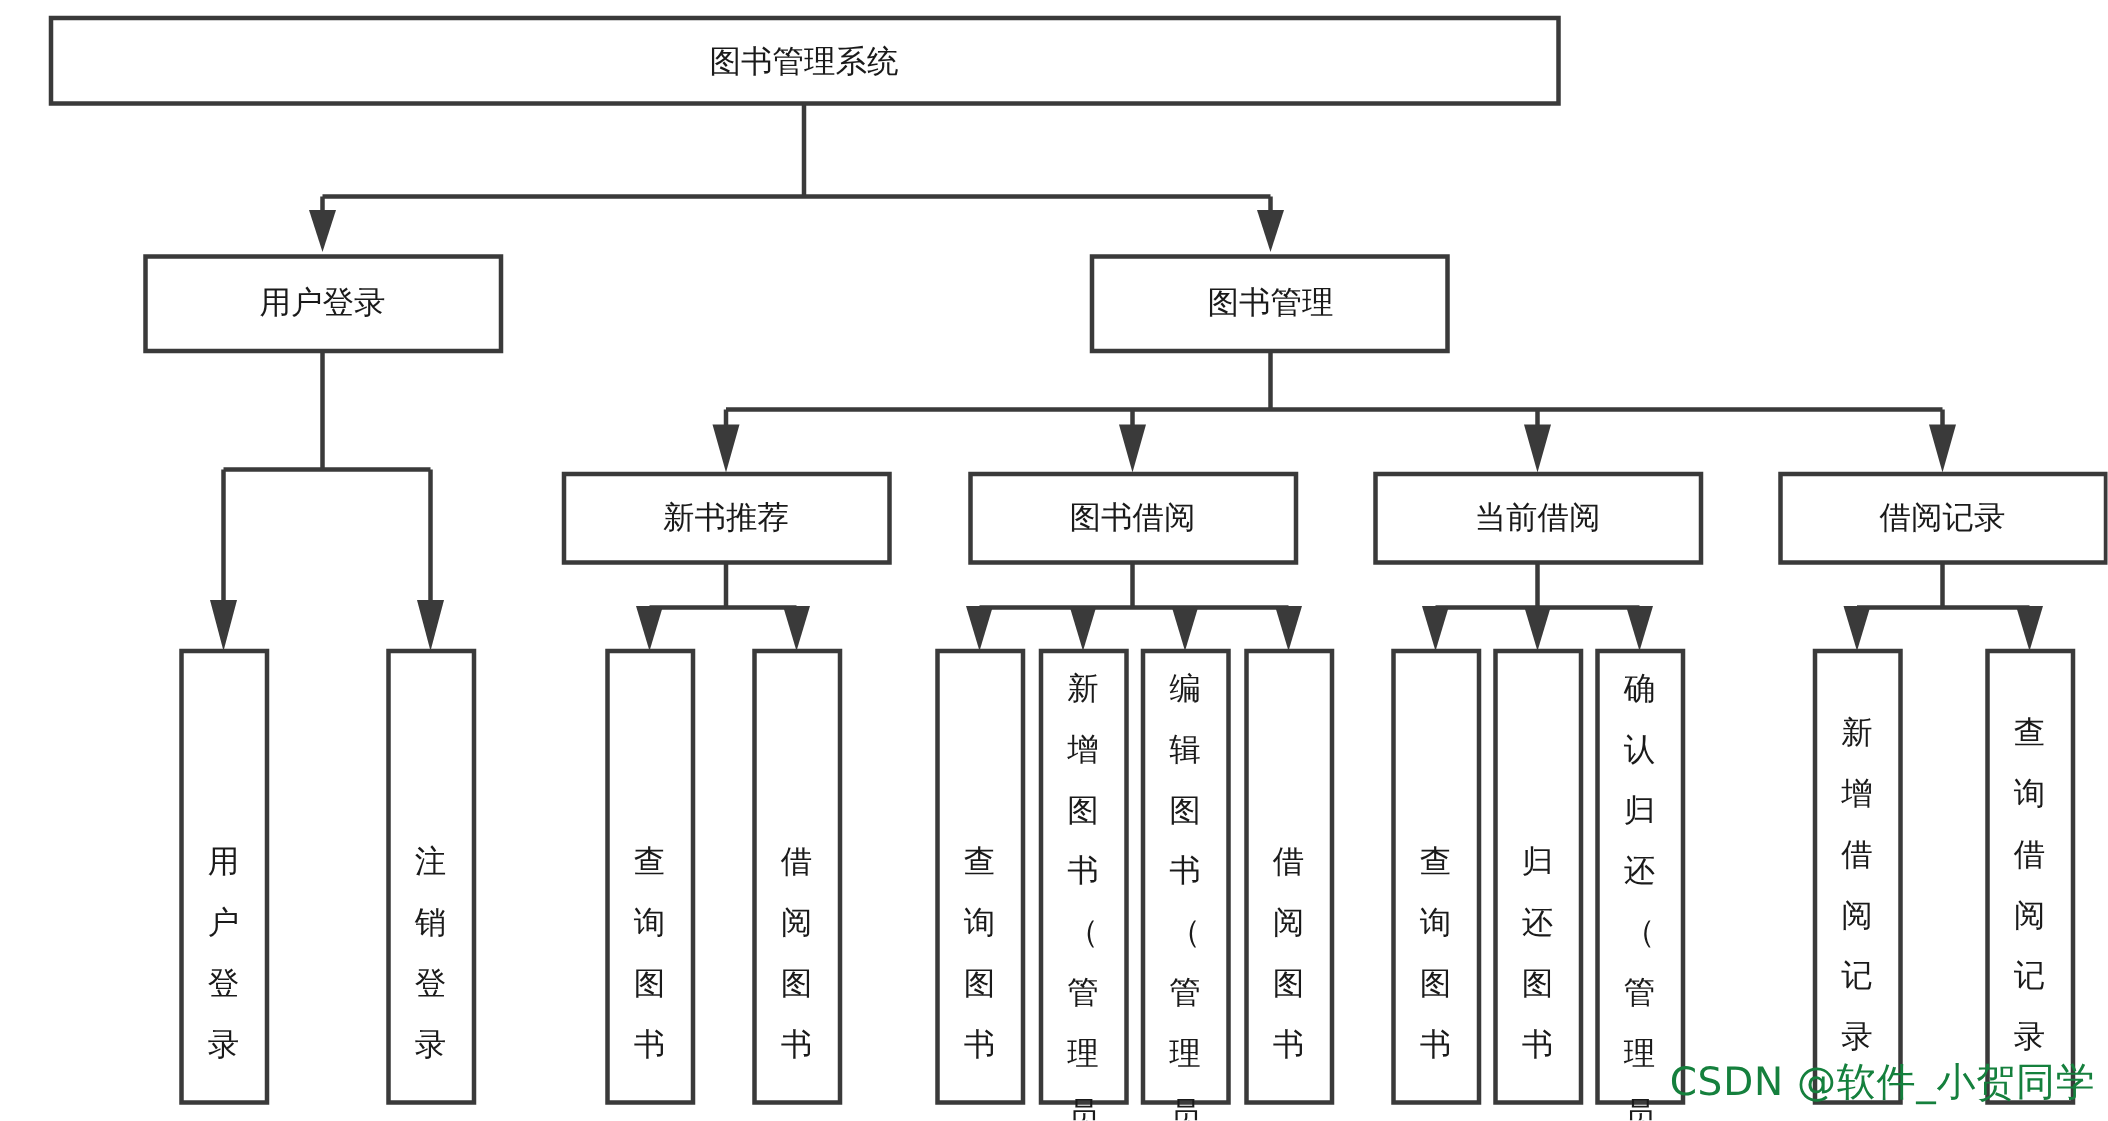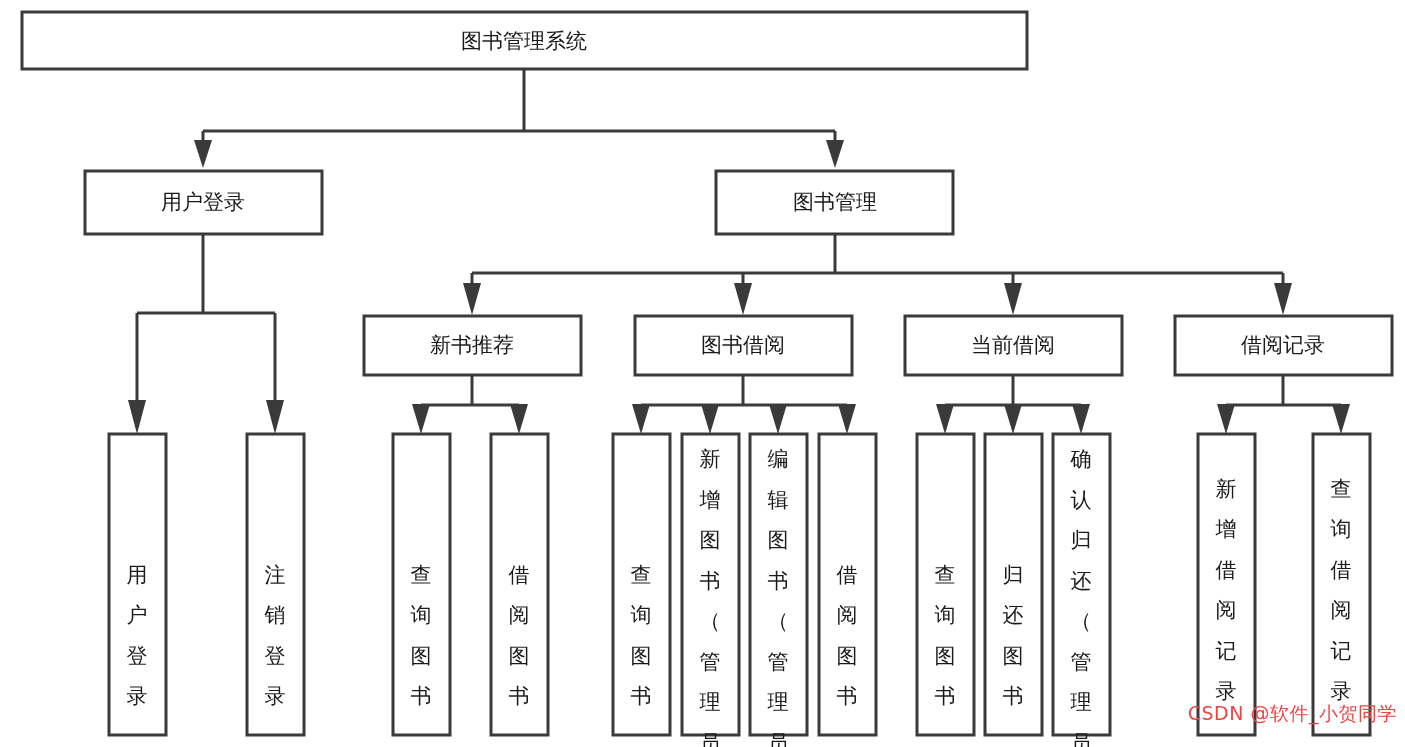--- a/index.html
+++ b/index.html
@@ -9,21 +9,21 @@
   }
   body {
     width: 1405px;
     height: 747px;
     font-family: "DejaVu Sans", "Liberation Sans", sans-serif;
     overflow: hidden;
     position: relative;
   }
   #chart-root {
     position: absolute;
-    left: 4px;
+    left: 16px;
     top: 0;
     width: 1139px;
     height: 747px;
   }
   svg { display: block; }
   .node-rect {
     fill: #ffffff;
     stroke: #3a3a3a;
     stroke-width: 3;
   }
@@ -45,24 +45,24 @@
   }
   .node-label-vert {
     font-family: "DejaVu Sans", "Liberation Sans", sans-serif;
     font-size: 21px;
     fill: #1a1a1a;
     text-anchor: middle;
   }
   .watermark-text {
     position: absolute;
     right: 8px;
-    bottom: 20px;
-    font-family: "DejaVu Sans", "Liberation Sans", sans-serif;
-    font-size: 19px;
-    color: #ef4444;
+    bottom: 8px;
+    font-family: "DejaVu Sans", "Liberation Sans", sans-serif;
+    font-size: 26px;
+    color: #15803d;
     white-space: nowrap;
     letter-spacing: 0.5px;
   }
 </style>
 </head>
 <body>
 
 <div id="chart-root">
 <svg width="1405" height="747" viewBox="0 0 1405 747" xmlns="http://www.w3.org/2000/svg">
 

